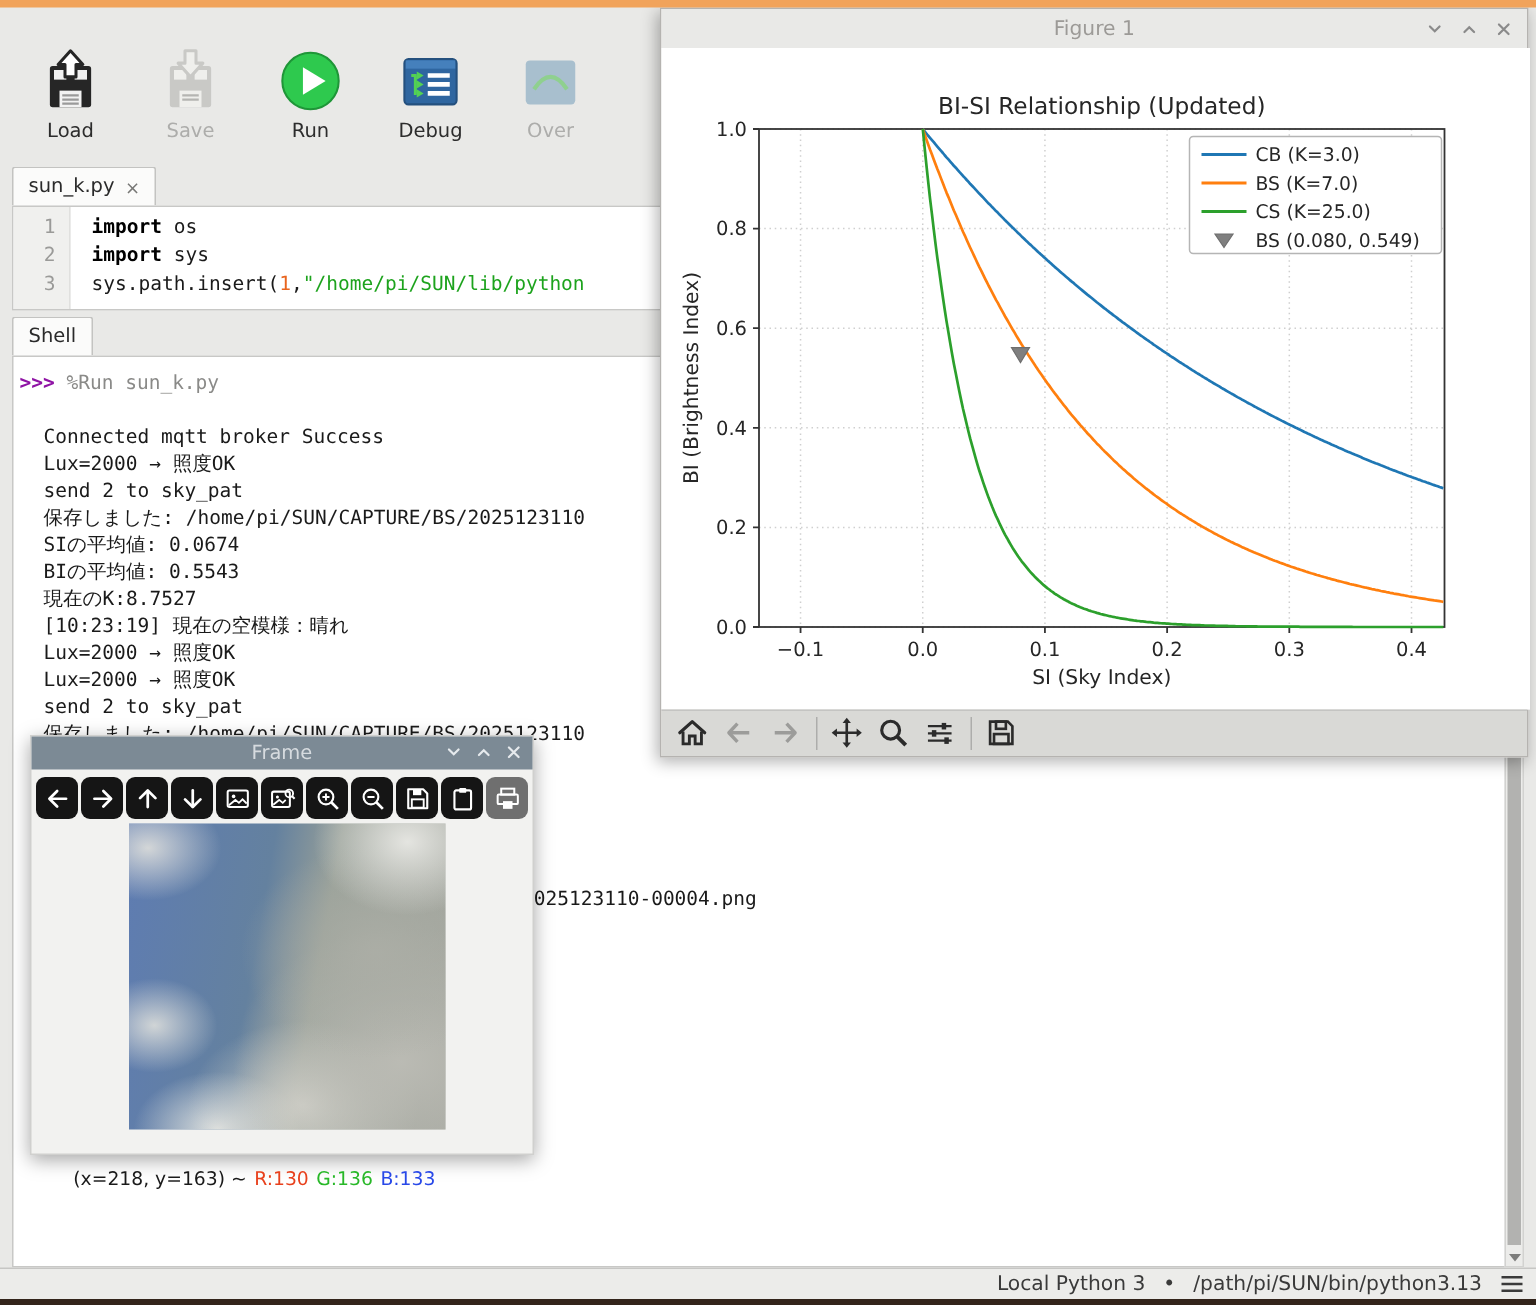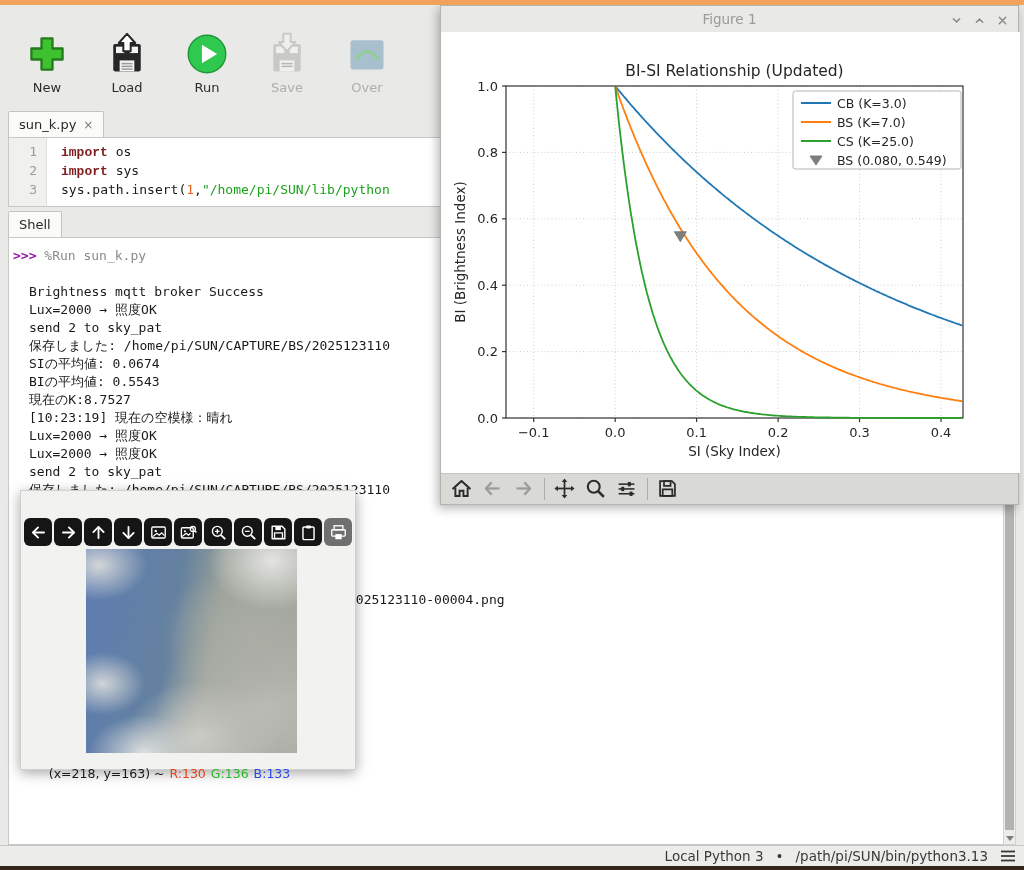--- a/index.html
+++ b/index.html
@@ -27,21 +27,21 @@
          display:flex; align-items:center; padding:0 10px; font-size:13px; color:#2a2a2a;
          border-radius:2px 2px 0 0; }
   .tab .close { margin-left:7px; color:#787876; font-size:12px; }
 
   .editor { position:absolute; left:8px; top:137px; width:1008px; height:70px; background:#ffffff;
             border:1px solid #c8c8c6; display:flex; font-family:"DejaVu Sans Mono", monospace; font-size:13px; }
   .gutter { width:38px; background:#f0f0ee; border-right:1px solid #e0e0de; padding-top:4px; }
   .gutter .ln { height:19px; line-height:19px; text-align:right; padding-right:9px; color:#9a9a98; }
   .code { flex:1; padding:4px 0 0 14px; }
   .code-line { height:19px; line-height:19px; white-space:pre; color:#1a1a1a; }
-  .c-kw  { color:#7f1d1d; font-weight:bold;font-family:Liberation Mono, monospace; }
+  .c-kw  { color:#000000; font-weight:bold; }
   .c-num { color:#e8641e; }
   .c-str { color:#1da31d; }
   .c-plain { color:#1a1a1a; }
 
   .shell { position:absolute; left:8px; top:237px; width:1008px; height:608px; background:#ffffff;
            border:1px solid #c8c8c6; padding:9px 0 0 4px;
            font-family:"DejaVu Sans Mono", monospace; font-size:13px; }
   .shell-line { height:18px; line-height:18px; white-space:pre; color:#1a1a1a; }
   .shell-line.out-indent { padding-left:16px; }
   .c-prompt { color:#8f13a5; font-weight:bold; }
@@ -98,78 +98,92 @@
     background:
       radial-gradient(90px 70px at 88% 6%,  rgba(232,232,228,.95), rgba(232,232,228,0) 70%),
       radial-gradient(120px 95px at 78% 42%, rgba(172,174,166,.9),  rgba(172,174,166,0) 75%),
       radial-gradient(150px 120px at 86% 78%, rgba(188,188,181,.95), rgba(188,188,181,0) 75%),
       radial-gradient(110px 80px at 55% 92%, rgba(216,215,208,.9),  rgba(216,215,208,0) 70%),
       radial-gradient(70px 50px at 6% 8%,   rgba(224,224,220,.9),  rgba(224,224,220,0) 70%),
       radial-gradient(60px 45px at 8% 66%,  rgba(228,228,222,.85), rgba(228,228,222,0) 70%),
       radial-gradient(80px 55px at 28% 100%,rgba(236,236,231,.9),  rgba(236,236,231,0) 70%),
       linear-gradient(100deg, #5e7cb2 0%, #64819f 40%, #98a098 58%, #a4a69e 100%);
   }
-  .pixel-info { position:absolute; left:4px; top:260px; font-size:12.5px; white-space:pre; color:#1a1a1a; }
+  .pixel-info { position:absolute; left:4px; top:272px; font-size:12.5px; white-space:pre; color:#1a1a1a; }
   .pi-c { color:#1a1a1a; margin-right:5px; }
   .pi-r { color:#e8401c; margin-right:5px; }
   .pi-g { color:#28b828; margin-right:5px; }
   .pi-b { color:#2848e8; }
 </style>
 </head>
 <body>
 
 <div class="screen">
 
   <div class="t-titlebar">
     <span class="t-title">Thonny - /h</span>
   </div>
 
   <div class="t-toolbar" id="thonny-toolbar">
-      <div class="tb-btn">
-        <div class="tb-icon"><svg viewBox="0 0 48 48">
-            <path d="M18 7 H30 V18 H41 V30 H30 V41 H18 V30 H7 V18 H18 Z" fill="#3ec22f" stroke="#267a1e" stroke-width="2.5" stroke-linejoin="round"></path>
-          </svg></div>
-        <div class="tb-label">New</div>
-      </div>
       <div class="tb-btn">
         <div class="tb-icon"><svg viewBox="0 0 48 48">
             <rect x="9" y="13" width="30" height="30" rx="2" fill="#262626"></rect>
             <rect x="12" y="16" width="9" height="7" fill="#f2f2f2"></rect>
             <rect x="27" y="16" width="9" height="7" fill="#f2f2f2"></rect>
             <rect x="16" y="31" width="16" height="12" fill="#f2f2f2"></rect>
             <g stroke="#9a9a9a" stroke-width="1.6">
               <line x1="18" y1="34.5" x2="30" y2="34.5"></line>
               <line x1="18" y1="37.5" x2="30" y2="37.5"></line>
               <line x1="18" y1="40.5" x2="30" y2="40.5"></line>
             </g>
             <path d="M24 2 L33 12 H28 V21 H20 V12 H15 Z" fill="#fff" stroke="#262626" stroke-width="2.2" stroke-linejoin="round"></path>
           </svg></div>
         <div class="tb-label">Load</div>
       </div>
-      <div class="tb-btn">
-        <div class="tb-icon"><svg viewBox="0 0 48 48">
-            <circle cx="24" cy="24" r="20.5" fill="#2ec94e" stroke="#1f9638" stroke-width="1.5"></circle>
-            <path d="M18.5 14 L35 24 L18.5 34 Z" fill="#fff"></path>
-          </svg></div>
-        <div class="tb-label">Run</div>
-      </div>
       <div class="tb-btn disabled">
         <div class="tb-icon"><svg viewBox="0 0 48 48">
             <rect x="9" y="13" width="30" height="30" rx="2" fill="#c9c9c6"></rect>
             <rect x="12" y="16" width="9" height="7" fill="#efefec"></rect>
             <rect x="27" y="16" width="9" height="7" fill="#efefec"></rect>
             <rect x="16" y="31" width="16" height="12" fill="#efefec"></rect>
             <g stroke="#b5b5b2" stroke-width="1.6">
               <line x1="18" y1="34.5" x2="30" y2="34.5"></line>
               <line x1="18" y1="37.5" x2="30" y2="37.5"></line>
             </g>
             <path d="M24 21 L33 11 H28 V2 H20 V11 H15 Z" fill="#efefec" stroke="#c9c9c6" stroke-width="2.2" stroke-linejoin="round"></path>
           </svg></div>
         <div class="tb-label">Save</div>
       </div>
+      <div class="tb-btn">
+        <div class="tb-icon"><svg viewBox="0 0 48 48">
+            <circle cx="24" cy="24" r="20.5" fill="#2ec94e" stroke="#1f9638" stroke-width="1.5"></circle>
+            <path d="M18.5 14 L35 24 L18.5 34 Z" fill="#fff"></path>
+          </svg></div>
+        <div class="tb-label">Run</div>
+      </div>
+      <div class="tb-btn">
+        <div class="tb-icon"><svg viewBox="0 0 48 48">
+            <rect x="5" y="8" width="38" height="33" rx="3" fill="#2f66a0" stroke="#24507e" stroke-width="1.5"></rect>
+            <rect x="6" y="9" width="36" height="6" fill="#4580bc"></rect>
+            <g stroke="#fff" stroke-width="3.4">
+              <line x1="22" y1="20" x2="38" y2="20"></line>
+              <line x1="22" y1="26.5" x2="38" y2="26.5"></line>
+              <line x1="22" y1="33" x2="38" y2="33"></line>
+            </g>
+            <g stroke="#53d153" stroke-width="2.2" fill="none">
+              <path d="M10 20 H14 M13 20 V26.5 H14 M13 26.5 V33 H14"></path>
+            </g>
+            <g fill="#53d153">
+              <path d="M14 17 L19 20 L14 23 Z"></path>
+              <path d="M14 23.5 L19 26.5 L14 29.5 Z"></path>
+              <path d="M14 30 L19 33 L14 36 Z"></path>
+            </g>
+          </svg></div>
+        <div class="tb-label">Debug</div>
+      </div>
       <div class="tb-btn disabled">
         <div class="tb-icon"><svg viewBox="0 0 48 48">
             <rect x="6" y="9" width="36" height="32" rx="3" fill="#a8bfce"></rect>
             <path d="M12 30 Q24 12 36 30" fill="none" stroke="#8fd08f" stroke-width="3"></path>
           </svg></div>
         <div class="tb-label">Over</div>
       </div>
     </div>
 
   <div class="tabbar" style="top:110px;">
@@ -194,21 +208,21 @@
 
   <div class="tabbar" style="top:210px;">
     <div class="tab">
       <span>Shell</span>
     </div>
   </div>
 
   <div class="shell" id="shell">
       <div class="shell-line"><span class="c-prompt">&gt;&gt;&gt; </span><span class="c-magic">%Run sun_k.py</span></div>
       <div class="shell-line">&nbsp;</div>
-      <div class="shell-line out-indent"><span class="c-out">Brightness mqtt broker Success</span></div>
+      <div class="shell-line out-indent"><span class="c-out">Connected mqtt broker Success</span></div>
       <div class="shell-line out-indent"><span class="c-out">Lux=2000 → 照度OK</span></div>
       <div class="shell-line out-indent"><span class="c-out">send 2 to sky_pat</span></div>
       <div class="shell-line out-indent"><span class="c-out">保存しました: /home/pi/SUN/CAPTURE/BS/2025123110</span></div>
       <div class="shell-line out-indent"><span class="c-out">SIの平均値: 0.0674</span></div>
       <div class="shell-line out-indent"><span class="c-out">BIの平均値: 0.5543</span></div>
       <div class="shell-line out-indent"><span class="c-out">現在のK:8.7527</span></div>
       <div class="shell-line out-indent"><span class="c-out">[10:23:19] 現在の空模様：晴れ</span></div>
       <div class="shell-line out-indent"><span class="c-out">Lux=2000 → 照度OK</span></div>
       <div class="shell-line out-indent"><span class="c-out">Lux=2000 → 照度OK</span></div>
       <div class="shell-line out-indent"><span class="c-out">send 2 to sky_pat</span></div>
@@ -357,20 +371,34 @@
         <div class="mpl-sep"></div>
         <div class="mpl-btn"><span><svg viewBox="0 0 24 24">
               <path d="M3.5 3.5 H17 L20.5 7 V20.5 H3.5 Z" fill="none" stroke="currentColor" stroke-width="2"></path>
               <rect x="8" y="3.5" width="7.5" height="5.5" fill="none" stroke="currentColor" stroke-width="2"></rect>
               <rect x="6.5" y="13" width="11" height="7.5" fill="none" stroke="currentColor" stroke-width="2"></rect>
             </svg></span></div>
       </div>
   </div>
 
   <div class="frame-window">
+    <div class="fr-titlebar">
+      <span>Frame</span>
+      <span class="fr-controls" id="frame-controls">
+          <span class="wc" style="color: rgb(230, 234, 237);"><svg viewBox="0 0 12 12">
+              <path d="M2.5 4 L6 7.5 L9.5 4" fill="none" stroke="currentColor" stroke-width="1.6" stroke-linecap="round"></path>
+            </svg></span>
+          <span class="wc" style="color: rgb(230, 234, 237);"><svg viewBox="0 0 12 12">
+              <path d="M2.5 8 L6 4.5 L9.5 8" fill="none" stroke="currentColor" stroke-width="1.6" stroke-linecap="round"></path>
+            </svg></span>
+          <span class="wc" style="color: rgb(230, 234, 237);"><svg viewBox="0 0 12 12">
+              <path d="M2.5 2.5 L9.5 9.5 M9.5 2.5 L2.5 9.5" stroke="currentColor" stroke-width="1.6" stroke-linecap="round"></path>
+            </svg></span>
+        </span>
+    </div>
     <div class="fr-toolbar" id="frame-toolbar">
         <div class="fr-btn">
           <span class="fr-glyph">
             <svg viewBox="0 0 24 24">
               <path d="M11.5 5.5 L5 12 L11.5 18.5" fill="none" stroke="#fff" stroke-width="2.3" stroke-linecap="round" stroke-linejoin="round"></path>
               <line x1="5.5" y1="12" x2="19" y2="12" stroke="#fff" stroke-width="2.3" stroke-linecap="round"></line>
             </svg>
           </span>
         </div>
         <div class="fr-btn">

